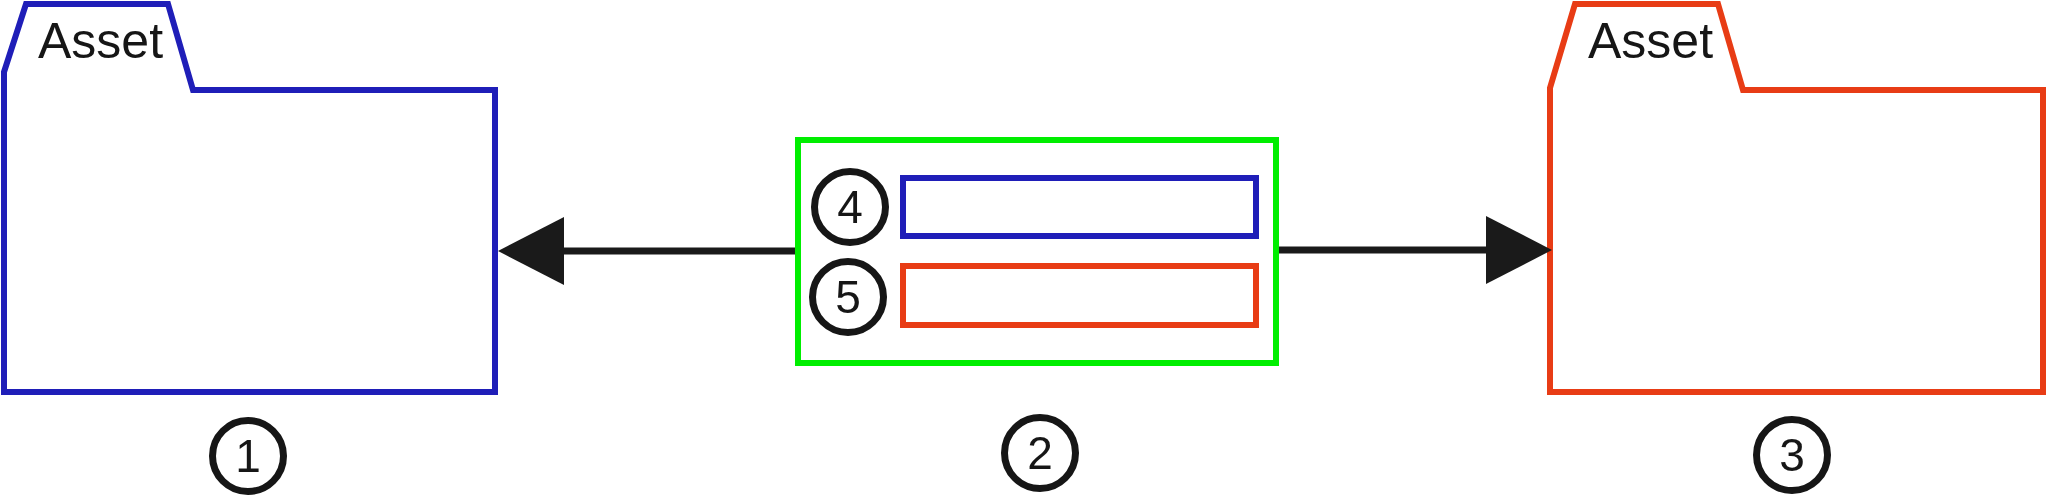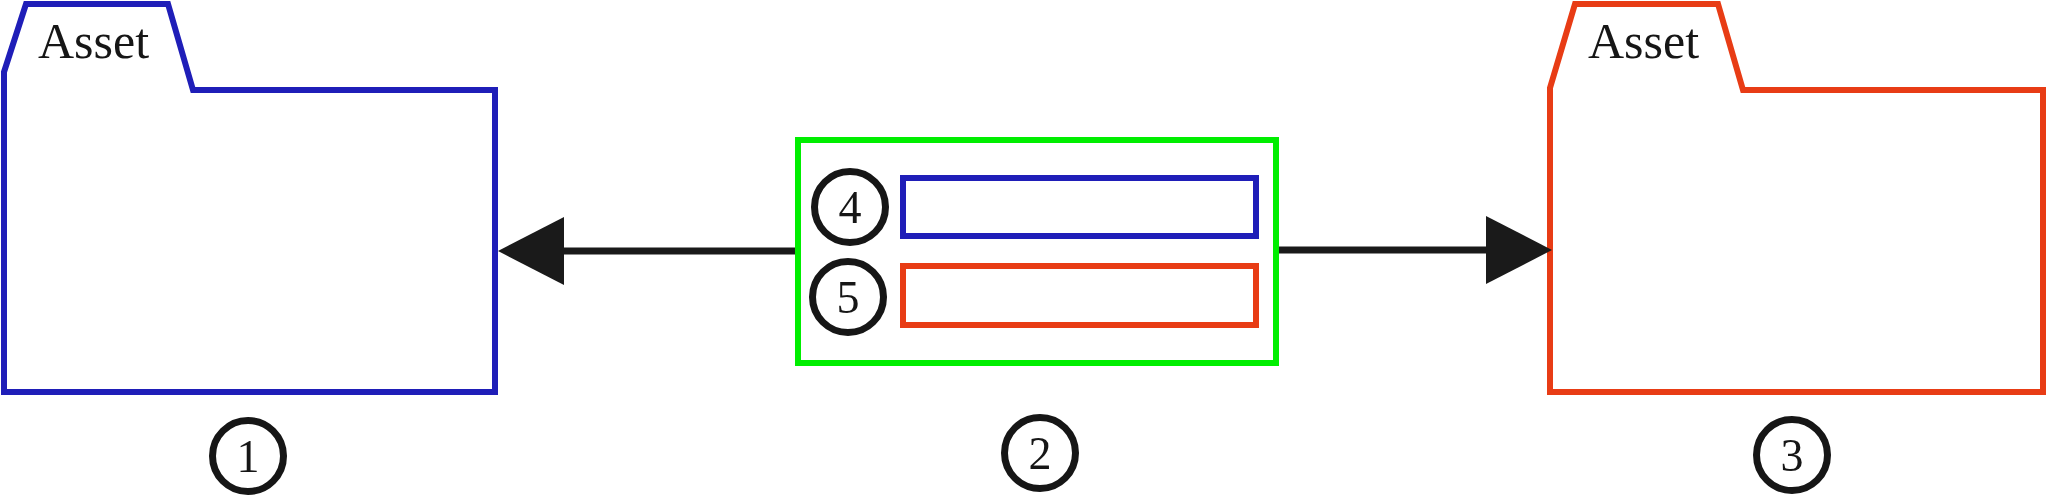--- a/index.html
+++ b/index.html
@@ -1,21 +1,21 @@
 <!DOCTYPE html>
 <html><head>
 <meta charset="utf-8">
 <style>
   html, body { margin: 0; padding: 0; background: #ffffff; }
   .canvas {
     position: relative;
     width: 2048px;
     height: 496px;
     background: #ffffff;
-    font-family: Liberation Serif, serif;
+    font-family: Liberation Sans, sans-serif;
     overflow: hidden;
   }
   svg.shape-layer {
     position: absolute;
     left: 0; top: 0;
     width: 2048px; height: 496px;
   }
   .folder-label {
     position: absolute;
     font-size: 50px;

